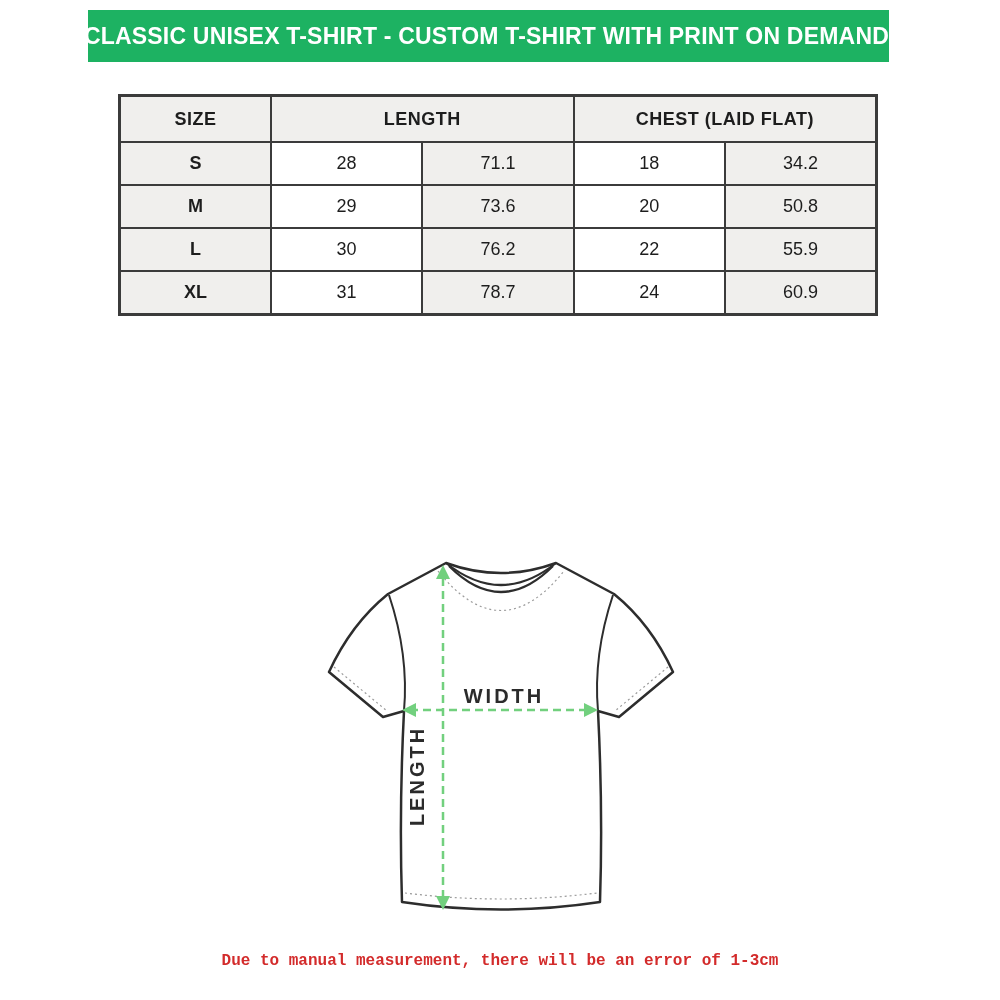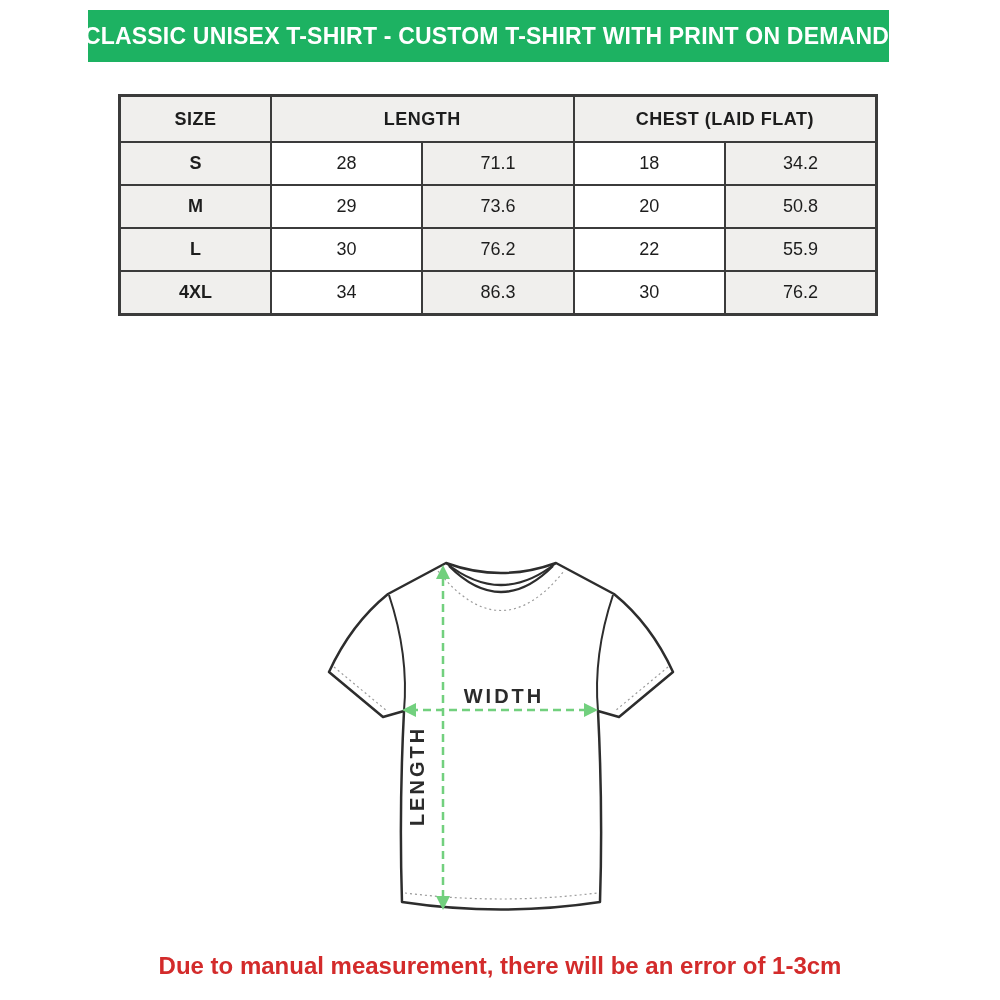--- a/index.html
+++ b/index.html
@@ -56,22 +56,23 @@
   .dlabel  {
     font-family: "Liberation Sans", sans-serif;
     font-weight: bold; font-size: 20px; letter-spacing: 3px;
     fill: #2b2b2b;
   }
 
   
   .note {
     position: absolute; left: 0; top: 952px; width: 100%;
     text-align: center;
-    font-size: 24px; font-weight: bold;
+    font-size: 16px; font-weight: bold;
     color: var(--note-red, #d32b2b);
+    font-family: Liberation Mono, monospace;
   }
 </style>
 </head>
 <body>
 
 <div class="banner">
   <span class="banner-title">CLASSIC UNISEX T-SHIRT - CUSTOM T-SHIRT WITH PRINT ON DEMAND</span>
 </div>
 
 <table class="size-table">
@@ -105,25 +106,25 @@
       <td class="cm">50.8</td>
     </tr>
     <tr>
       <td class="lab">L</td>
       <td>30</td>
       <td class="cm">76.2</td>
       <td>22</td>
       <td class="cm">55.9</td>
     </tr>
     <tr>
-      <td class="lab">4XL</td>
-      <td>34</td>
-      <td class="cm">86.3</td>
-      <td>30</td>
-      <td class="cm">76.2</td>
+      <td class="lab">XL</td>
+      <td>31</td>
+      <td class="cm">78.7</td>
+      <td>24</td>
+      <td class="cm">60.9</td>
     </tr>
   </tbody>
 </table>
 
 <svg class="diagram" width="362" height="390" viewBox="320 548 362 390">
 
   <path class="outline" d="
     M 446 563
     L 388 594
     Q 351 624 329 672

